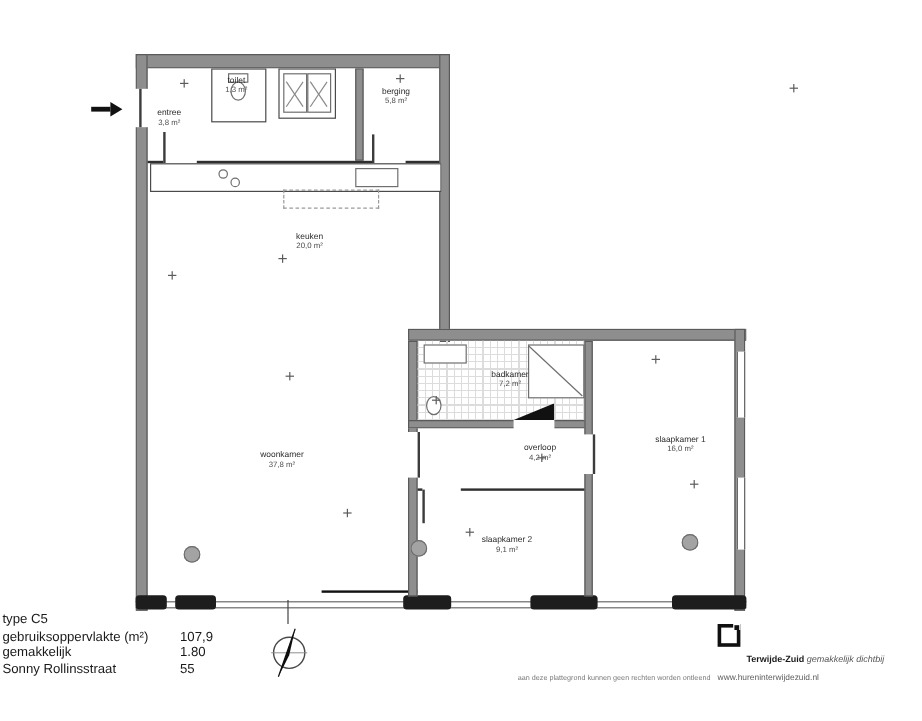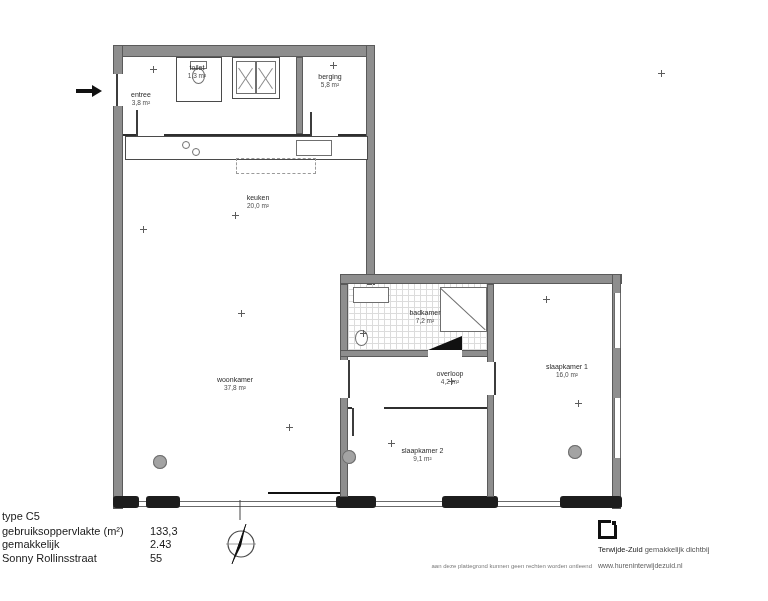--- a/index.html
+++ b/index.html
@@ -39,22 +39,22 @@
   .rlabel .ar{display:block;font-size:6.5px;color:#4d4d4d;}
   
   .info{position:absolute;left:2px;top:508px;width:220px;font-size:11px;}
   .irow{position:absolute;left:0;width:220px;height:14px;}
   .ival{position:absolute;left:148px;top:0;}
   
   .brand{position:absolute;left:598px;top:520px;width:165px;font-size:7.5px;}
   .logo{position:relative;width:13px;height:13px;border:3px solid #101010;margin-bottom:6px;}
   .logo .notch{position:absolute;right:-3px;top:-3px;width:6px;height:5px;background:#fff;}
   .logo .dot{position:absolute;right:-2px;top:-2px;width:4px;height:4px;background:#101010;}
-  .bname{font-weight:normal;color:#1a1a1a;}
-  .btag{color:#555;}
+  .bname{font-weight:bold;color:#1a1a1a;margin-left:24px;}
+  .btag{font-style:italic;color:#555;}
   .burl{display:block;margin-top:8px;font-size:7px;color:#5f5f5f;}
   .disclaimer{position:absolute;left:428px;top:563px;width:164px;text-align:right;font-size:6px;color:#7a7a7a;}
   .entarrow{position:absolute;}
   .entarrow .shaft{position:absolute;left:0;top:4px;width:16px;height:4px;background:#111;}
   .entarrow .head{position:absolute;left:16px;top:0;width:0;height:0;border-top:6px solid transparent;border-bottom:6px solid transparent;border-left:10px solid #111;}
 </style>
 </head>
 <body>
 
 <div class="canvas">
@@ -188,25 +188,25 @@
     <span class="nm">slaapkamer 1</span>
     <span class="ar">16,0 m²</span>
   </div>
 
   <div class="info">
     <div class="irow" style="top:2px">
       <span>type C5</span>
     </div>
     <div class="irow" style="top:17px">
       <span>gebruiksoppervlakte (m²)</span>
-      <span class="ival">133,3</span>
+      <span class="ival">107,9</span>
     </div>
     <div class="irow" style="top:30px">
       <span>gemakkelijk</span>
-      <span class="ival">2.43</span>
+      <span class="ival">1.80</span>
     </div>
     <div class="irow" style="top:44px">
       <span>Sonny Rollinsstraat</span>
       <span class="ival">55</span>
     </div>
   </div>
 
   <div class="brand">
     <div class="logo">
       <div class="notch"></div>

